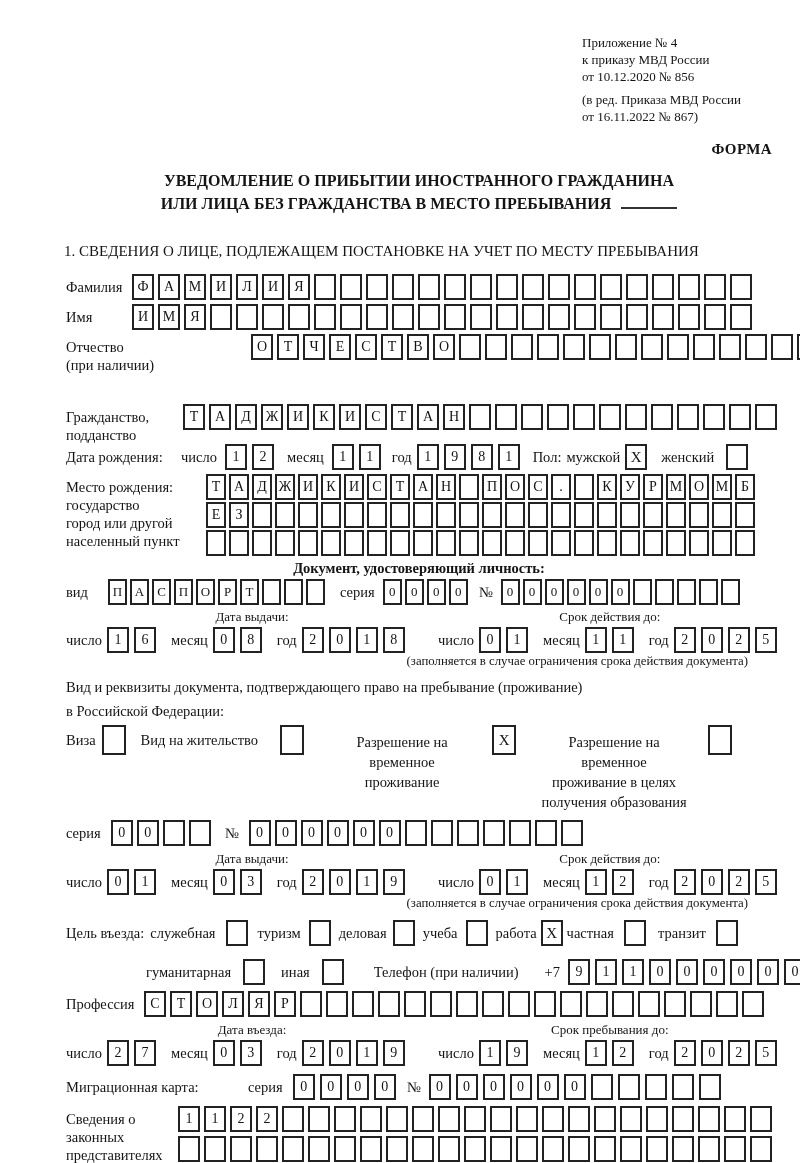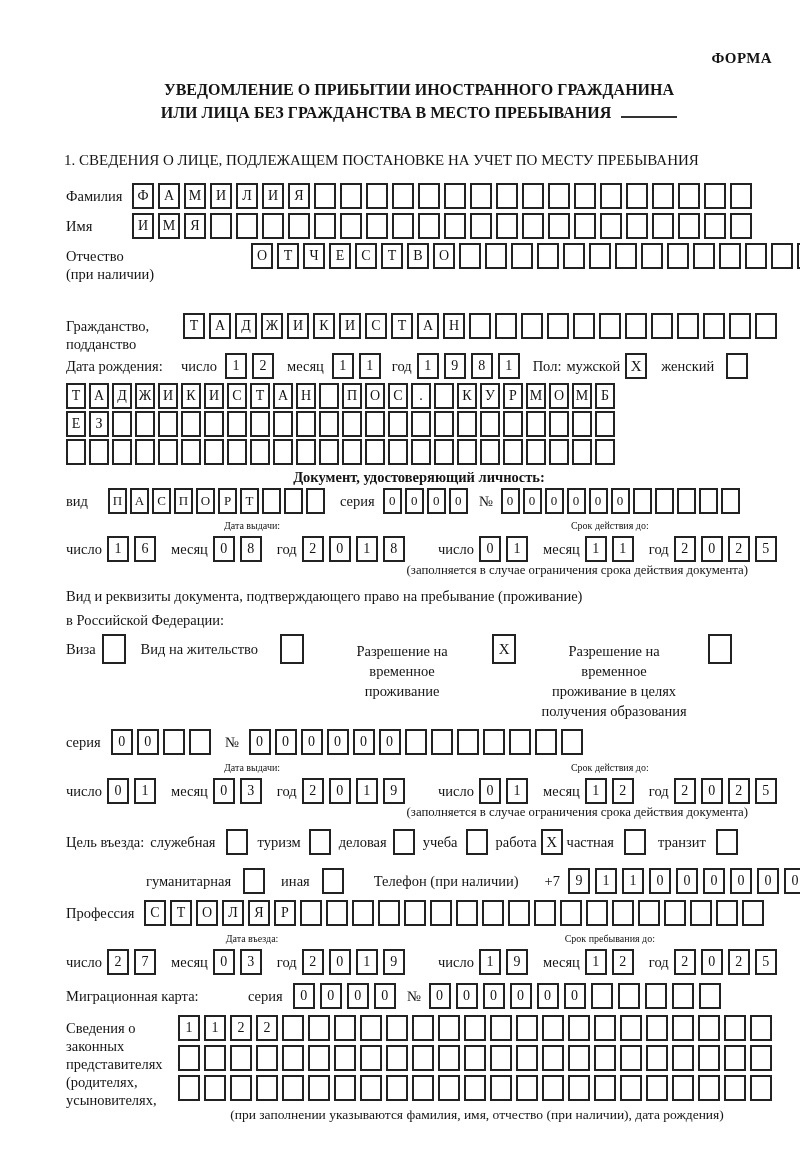--- a/index.html
+++ b/index.html
@@ -27,36 +27,43 @@
   .inline-row .t{flex:none;}
   .chk{flex:none;display:inline-block;width:24px;height:30px;border:2px solid #222;box-sizing:border-box;
        text-align:center;font-size:15px;line-height:26px;}
   .chk.sm{width:22px;height:26px;line-height:22px;}
   .center-bold{text-align:center;font-weight:bold;font-size:14.5px;margin-top:2px;}
   
   .dates{display:flex;align-items:flex-start;}
   .dcol{flex:none;}
   .dcol.left{width:372px;}
   .dcol.right{flex:1;}
-  .dhead{text-align:center;font-size:10px;line-height:16px;margin-bottom:2px;}
+  .dhead{text-align:center;font-size:13px;line-height:16px;margin-bottom:2px;}
   .drow{display:flex;align-items:center;font-size:14.5px;white-space:nowrap;}
   .drow .t{margin-right:5px;} .drow .t2{margin-left:10px;margin-right:5px;}
   .vnote{font-size:12.8px;text-align:right;padding-right:24px;margin-top:1px;}
   .para{font-size:14.5px;line-height:24px;margin-top:6px;}
   
   .permits{display:flex;align-items:flex-start;margin-top:2px;font-size:14.5px;}
   .permits .txt{padding-top:7px;flex:none;}
   .permits .pml{text-align:center;line-height:20px;padding-top:7px;flex:none;}
   .gnote{padding-left:120px;text-align:center;font-size:13.5px;margin-top:3px;}
 </style>
 </head>
 <body>
 
 <div class="page">
 
+  <div class="appendix">
+    <div>Приложение № 4</div>
+    <div>к приказу МВД России</div>
+    <div>от 10.12.2020 № 856</div>
+    <div class="gap-top">(в ред. Приказа МВД России</div>
+    <div>от 16.11.2022 № 867)</div>
+  </div>
 
   <div class="forma">ФОРМА</div>
 
   <div class="title">
     <div>УВЕДОМЛЕНИЕ О ПРИБЫТИИ ИНОСТРАННОГО ГРАЖДАНИНА</div>
     <div><span>ИЛИ ЛИЦА БЕЗ ГРАЖДАНСТВА В МЕСТО ПРЕБЫВАНИЯ</span><span class="blank-line"></span></div>
   </div>
 
   <div class="sec-heading">1. СВЕДЕНИЯ О ЛИЦЕ, ПОДЛЕЖАЩЕМ ПОСТАНОВКЕ НА УЧЕТ ПО МЕСТУ ПРЕБЫВАНИЯ</div>
 
@@ -203,20 +210,26 @@
         <span class="cell">1</span>
       </span>
     <span class="t">Пол:</span>
     <span class="t" style="margin-left:5px;">мужской</span>
     <span class="chk sm" style="margin-left:5px;">X</span>
     <span class="t" style="margin-left:14px;">женский</span>
     <span class="chk sm" style="margin-left:12px;"></span>
   </div>
 
   <div class="frow stack" style="margin-top:4px;">
+    <div class="lbl w140">
+      <div>Место рождения:</div>
+      <div>государство</div>
+      <div>город или другой</div>
+      <div>населенный пункт</div>
+    </div>
     <div>
       <div class="cells sm2">
           <span class="cell">Т</span>
           <span class="cell">А</span>
           <span class="cell">Д</span>
           <span class="cell">Ж</span>
           <span class="cell">И</span>
           <span class="cell">К</span>
           <span class="cell">И</span>
           <span class="cell">С</span>

